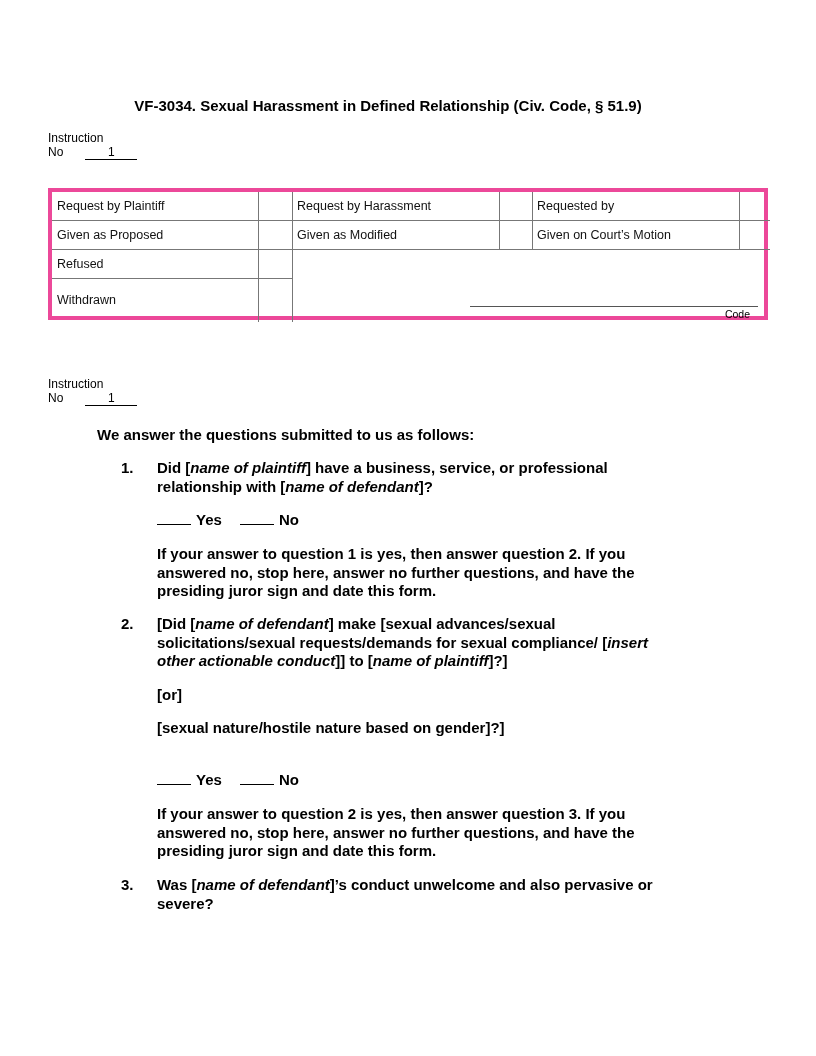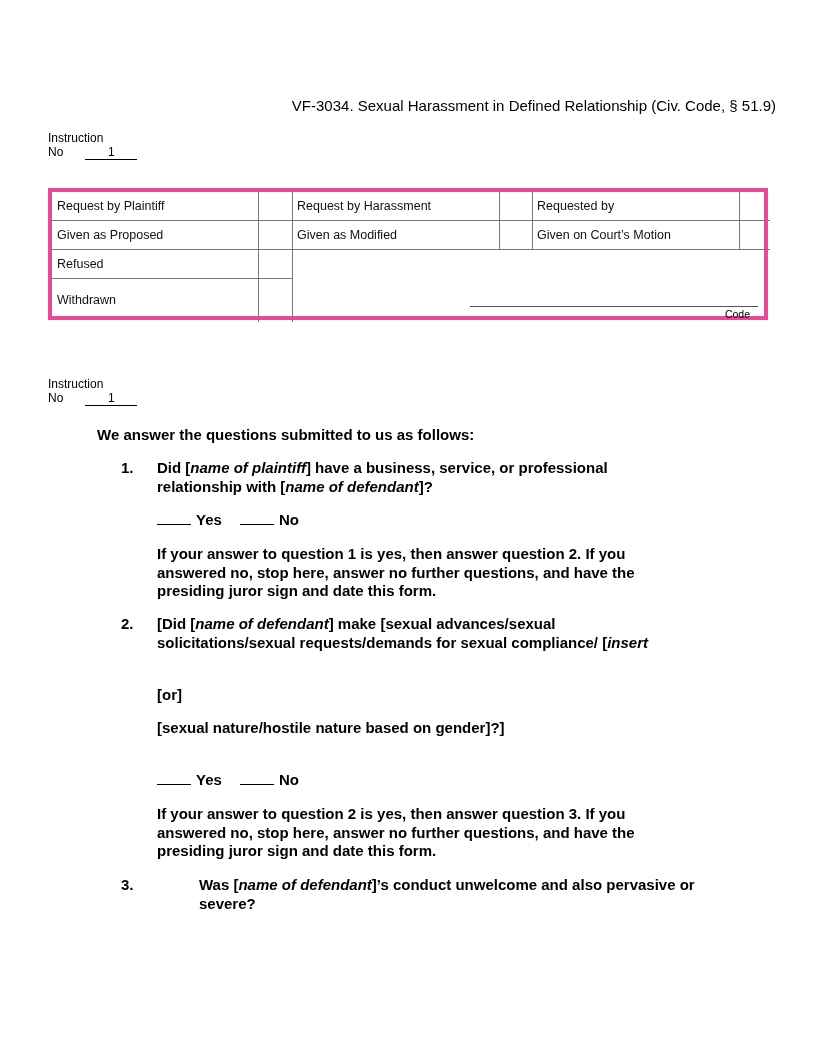--- a/index.html
+++ b/index.html
@@ -11,22 +11,22 @@
       width: 816px;
       height: 1056px;
       position: relative;
       overflow: hidden;
       font-family: "Liberation Sans", sans-serif;
       color: #000;
     }
     .abs { position: absolute; }
     .title {
       left: 0; width: 776px; top: 96px;
-      text-align: right;
-      font-weight: normal;
+      text-align: center;
+      font-weight: bold;
       font-size: 15px;
       line-height: 20px;
     }
     .instr {
       left: 48px;
       font-size: 12px;
       line-height: 14px;
     }
     .instr .no-line {
       display: inline-block;
@@ -151,31 +151,32 @@
 <div class="abs body-text qtext" style="top:545px;">
   <div>If your answer to question 1 is yes, then answer question 2. If you</div>
   <div>answered no, stop here, answer no further questions, and have the</div>
   <div>presiding juror sign and date this form.</div>
 </div>
 
 <div class="abs body-text qnum" style="top:615px;">2.</div>
 <div class="abs body-text qtext" style="top:615px;">
   <div><span>[Did [</span><i>name of defendant</i><span>] make [sexual advances/sexual</span></div>
   <div><span>solicitations/sexual requests/demands for sexual compliance/ [</span><i>insert</i></div>
+  <div><i>other actionable conduct</i><span>]] to [</span><i>name of plaintiff</i><span>]?]</span></div>
 </div>
 <div class="abs body-text qtext" style="top:686px;">[or]</div>
 <div class="abs body-text qtext" style="top:719px;">
   <div>[sexual nature/hostile nature based on gender]?]</div>
 </div>
 <div class="abs body-text yesno" style="top:770px;">
   <span class="blank"></span><span>Yes</span><span class="sep"></span><span class="blank"></span><span>No</span>
 </div>
 <div class="abs body-text qtext" style="top:805px;">
   <div>If your answer to question 2 is yes, then answer question 3. If you</div>
   <div>answered no, stop here, answer no further questions, and have the</div>
   <div>presiding juror sign and date this form.</div>
 </div>
 
 <div class="abs body-text qnum" style="top:876px;">3.</div>
-<div class="abs body-text qtext" style="top:876px;margin-left:42px;">
+<div class="abs body-text qtext" style="top:876px;">
   <div><span>Was [</span><i>name of defendant</i><span>]’s conduct unwelcome and also pervasive or</span></div>
   <div>severe?</div>
 </div>
 
 </body></html>

